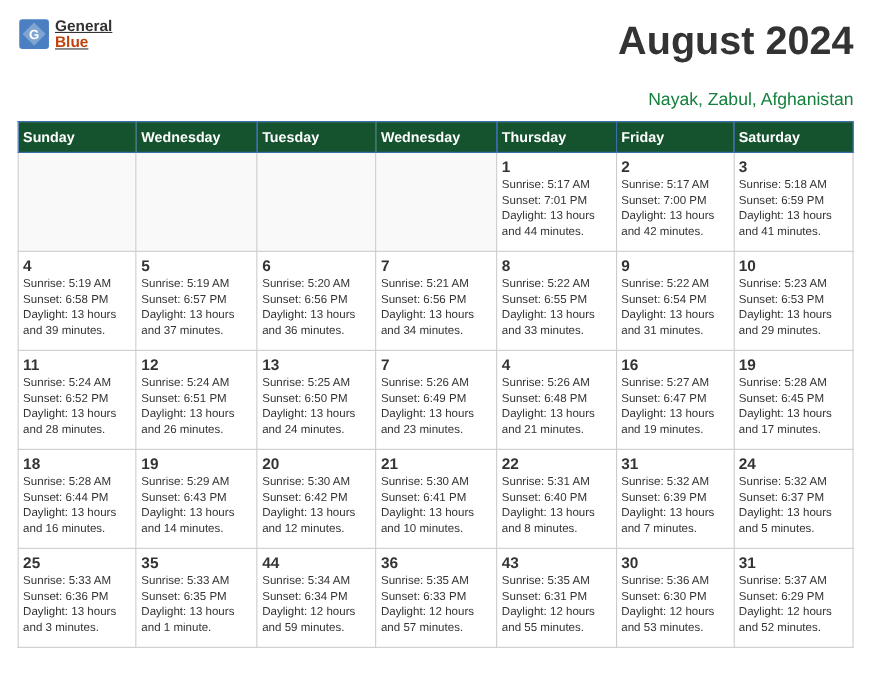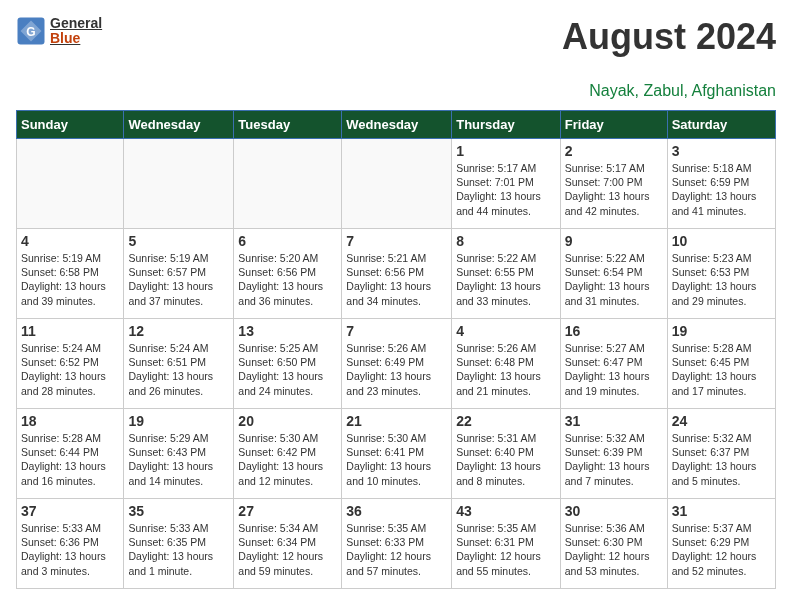--- a/index.html
+++ b/index.html
@@ -218,29 +218,29 @@
           <span class="date-number">31</span>
           <div class="cell-text">Sunrise: 5:32 AM<br>Sunset: 6:39 PM<br>Daylight: 13 hours<br>and 7 minutes.</div>
         </td>
         <td>
           <span class="date-number">24</span>
           <div class="cell-text">Sunrise: 5:32 AM<br>Sunset: 6:37 PM<br>Daylight: 13 hours<br>and 5 minutes.</div>
         </td>
       </tr>
       <tr>
         <td>
-          <span class="date-number">37</span>
+          <span class="date-number">25</span>
           <div class="cell-text">Sunrise: 5:33 AM<br>Sunset: 6:36 PM<br>Daylight: 13 hours<br>and 3 minutes.</div>
         </td>
         <td>
           <span class="date-number">35</span>
           <div class="cell-text">Sunrise: 5:33 AM<br>Sunset: 6:35 PM<br>Daylight: 13 hours<br>and 1 minute.</div>
         </td>
         <td>
-          <span class="date-number">27</span>
+          <span class="date-number">44</span>
           <div class="cell-text">Sunrise: 5:34 AM<br>Sunset: 6:34 PM<br>Daylight: 12 hours<br>and 59 minutes.</div>
         </td>
         <td>
           <span class="date-number">36</span>
           <div class="cell-text">Sunrise: 5:35 AM<br>Sunset: 6:33 PM<br>Daylight: 12 hours<br>and 57 minutes.</div>
         </td>
         <td>
           <span class="date-number">43</span>
           <div class="cell-text">Sunrise: 5:35 AM<br>Sunset: 6:31 PM<br>Daylight: 12 hours<br>and 55 minutes.</div>
         </td>

